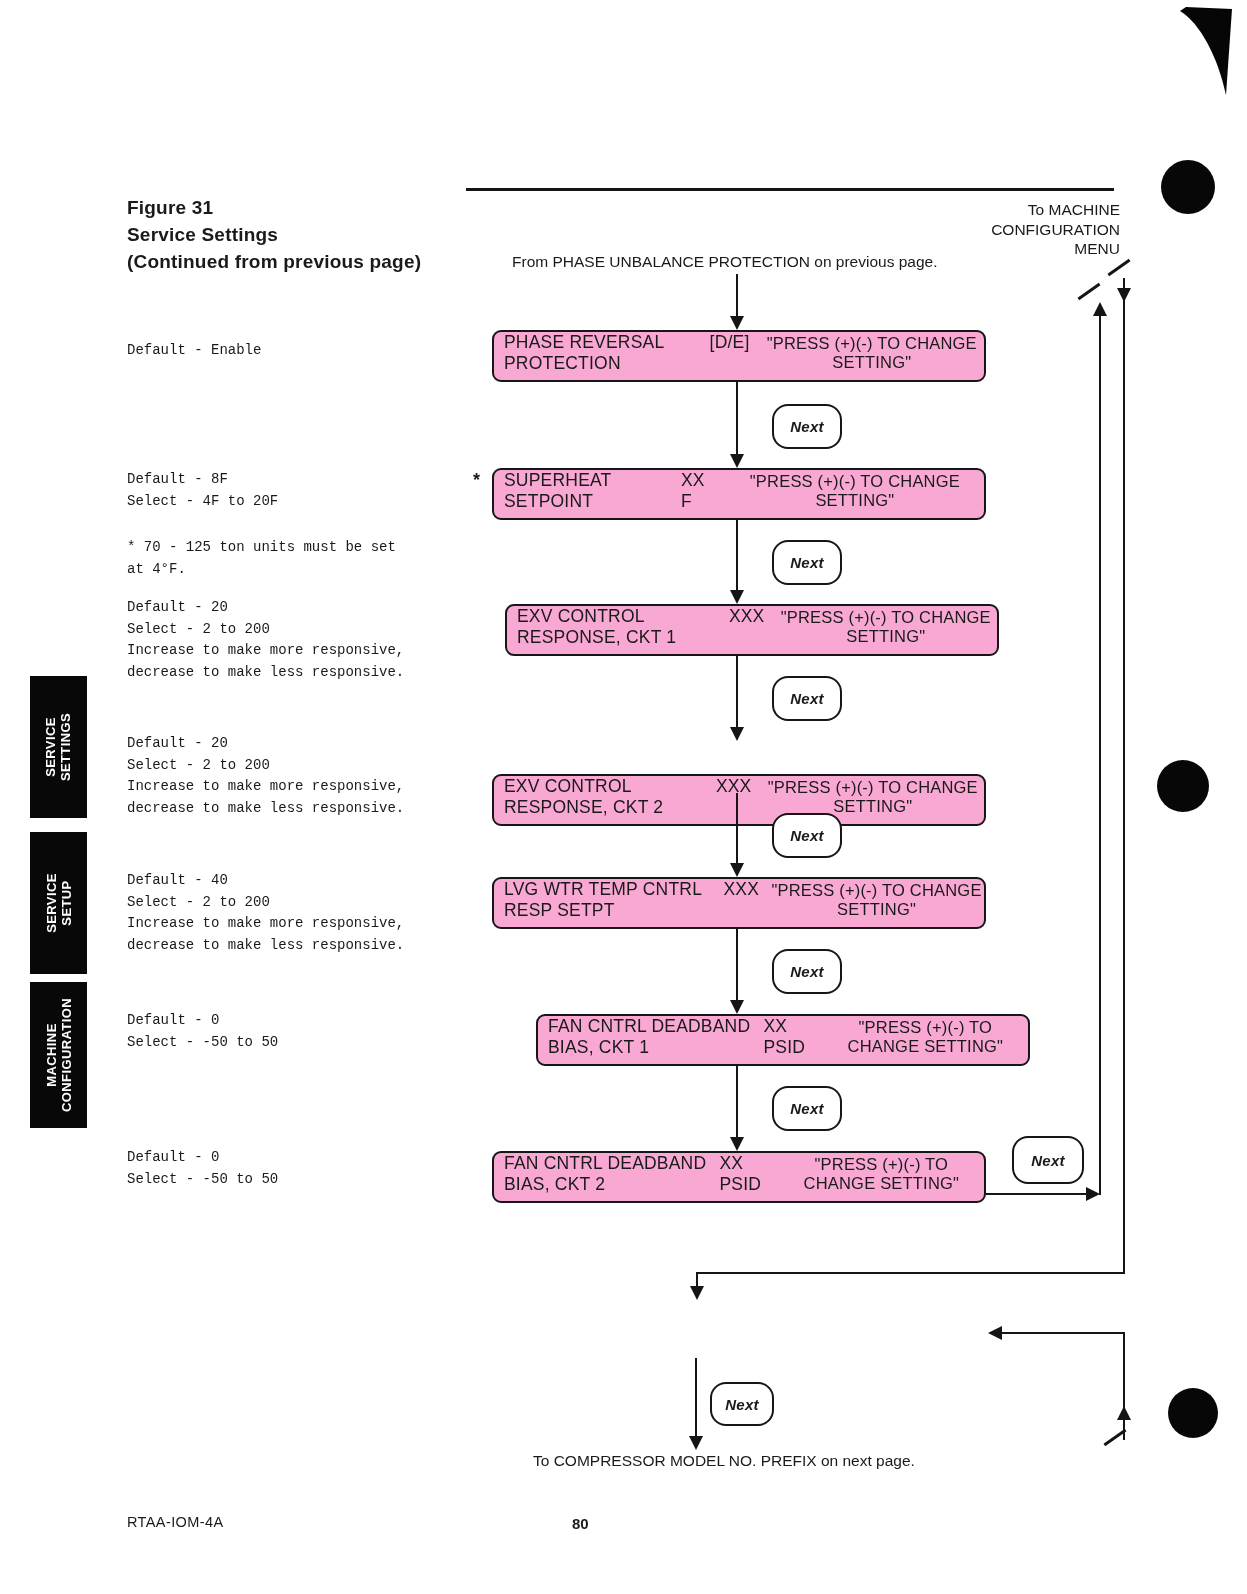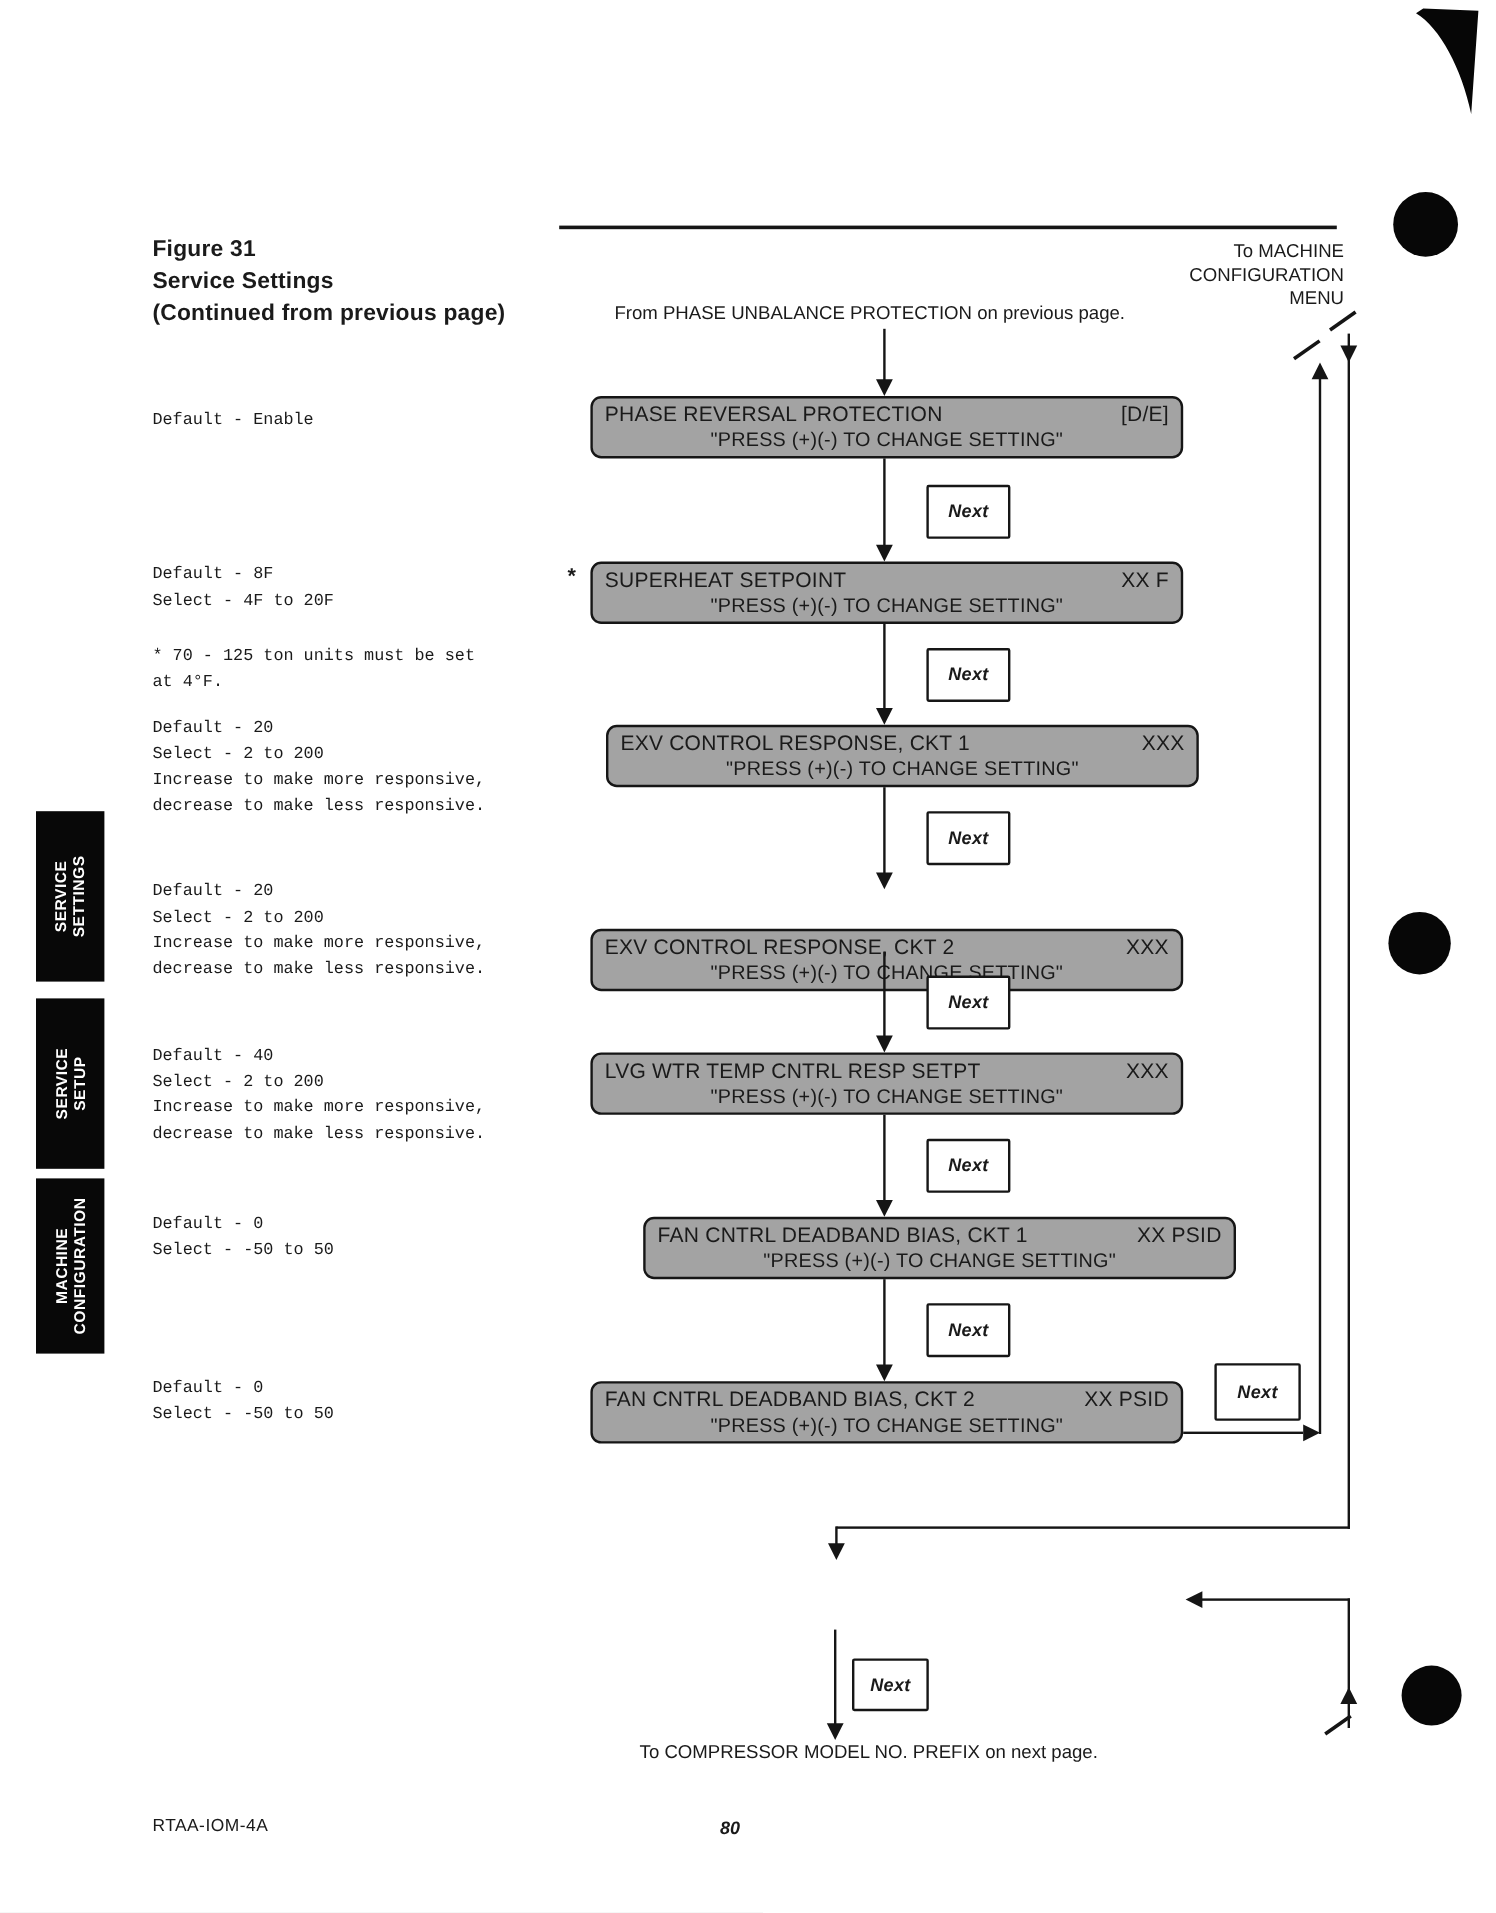--- a/index.html
+++ b/index.html
@@ -9,27 +9,27 @@
     font-family:"Liberation Sans",sans-serif;
   }
   .abs{position:absolute;}
   .ln{position:absolute;background:#151515;}
   .fig-title div{font-weight:bold;font-size:19px;line-height:27px;letter-spacing:.2px;}
   .note{font-size:15.5px;}
   .pre{white-space:pre;}
   .mono{font-family:Liberation Mono, monospace;font-size:14px;line-height:21.5px;white-space:pre;}
   .fbox{
     position:absolute;left:492px;width:494px;height:52px;
-    border:2.2px solid #161616;border-radius:9px;background:#a3a3a3;
-    box-sizing:border-box;display:flex;flex-direction:column;justify-content:center;
+    border:2.2px solid #161616;border-radius:9px;background:#f9a8d4;
+    box-sizing:border-box;display:flex;flex-direction:row;justify-content:center;
   }
   .fbox .row1{display:flex;justify-content:space-between;padding:0 10px;font-size:17.5px;letter-spacing:.2px;}
   .fbox .row2{text-align:center;font-size:16.5px;letter-spacing:.2px;margin-top:2px;}
   .next-btn{
-    position:absolute;width:70px;height:45px;border:2.2px solid #161616;border-radius:2px;
+    position:absolute;width:70px;height:45px;border:2.2px solid #161616;border-radius:16px;
     background:#fff;box-sizing:border-box;display:flex;align-items:center;justify-content:center;
     font-size:15px;font-weight:bold;font-style:italic;letter-spacing:.3px;
   }
   .arr{position:absolute;width:0;height:0;}
   .arr-down{border-left:7px solid transparent;border-right:7px solid transparent;border-top:14px solid #151515;}
   .arr-up{border-left:7px solid transparent;border-right:7px solid transparent;border-bottom:14px solid #151515;}
   .arr-right{border-top:7px solid transparent;border-bottom:7px solid transparent;border-left:14px solid #151515;}
   .arr-left{border-top:7px solid transparent;border-bottom:7px solid transparent;border-right:14px solid #151515;}
   .brk{position:absolute;width:26px;height:3px;background:#151515;transform:rotate(-35deg);}
   .tab{
@@ -230,15 +230,15 @@
   <div class="brk" style="left:1102px;top:1436px;"></div>
   <div class="ln" style="left:1000px;top:1332px;width:125px;height:2px;"></div>
   <div class="arr arr-left" style="left:988px;top:1326px;"></div>
 
   <div class="ln" style="left:695px;top:1358px;width:2px;height:80px;"></div>
   <div class="arr arr-down" style="left:689px;top:1436px;"></div>
 
   <div class="abs note" style="left:533px;top:1452px;">To COMPRESSOR MODEL NO. PREFIX on next page.</div>
 
   <div class="abs footer-id" style="left:127px;top:1514px;">RTAA-IOM-4A</div>
-  <div class="abs page-num" style="left:600px;top:1515px;font-style:italic;">80</div>
+  <div class="abs page-num" style="left:572px;top:1515px;">80</div>
 
 </div>
 
 </body></html>

